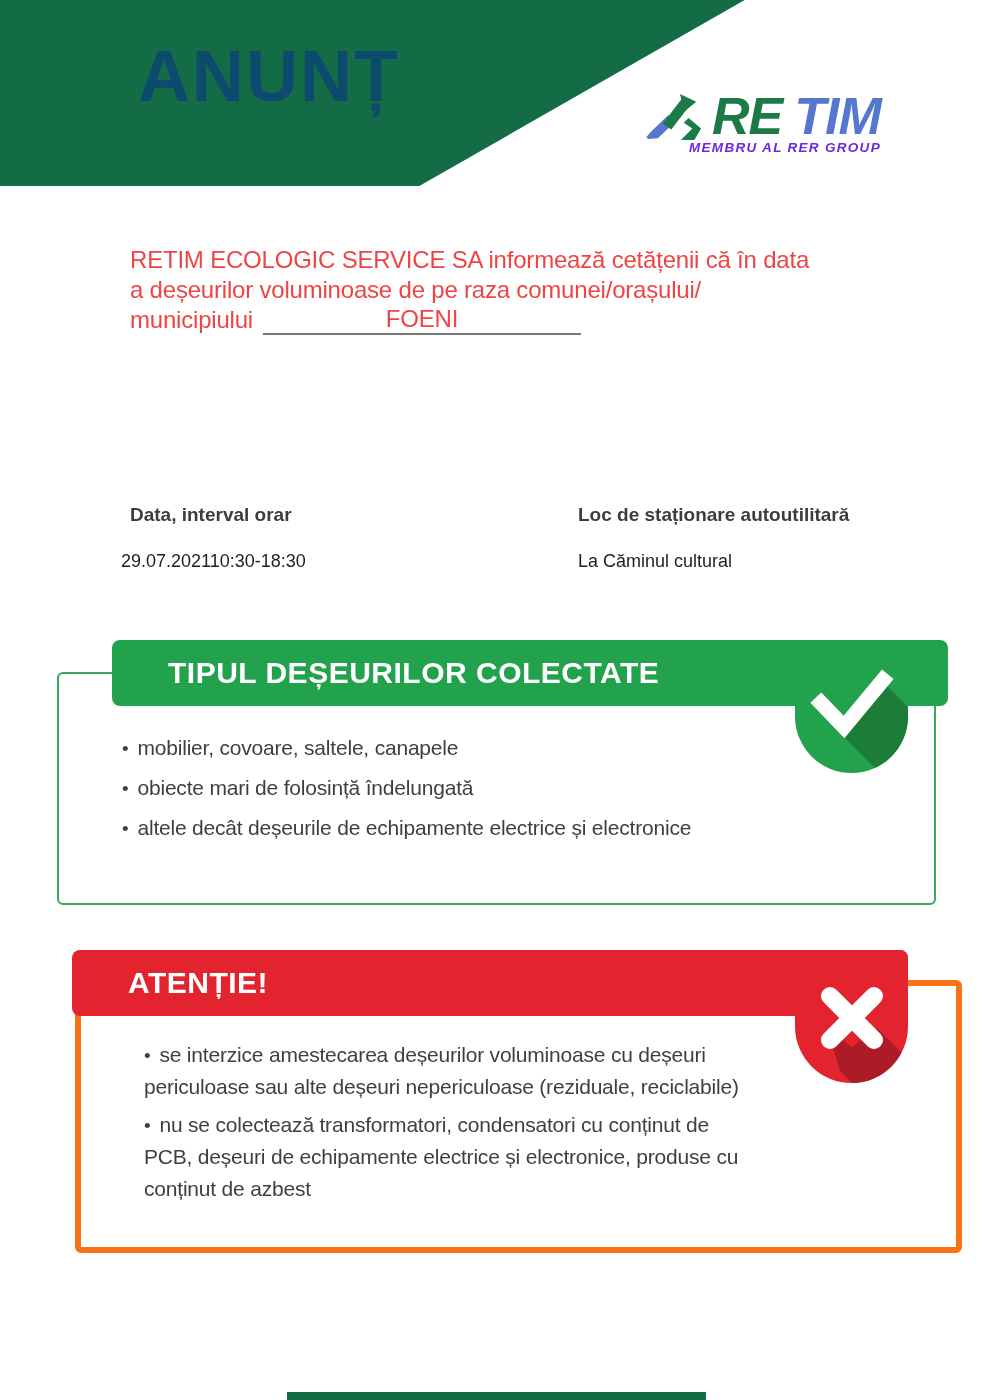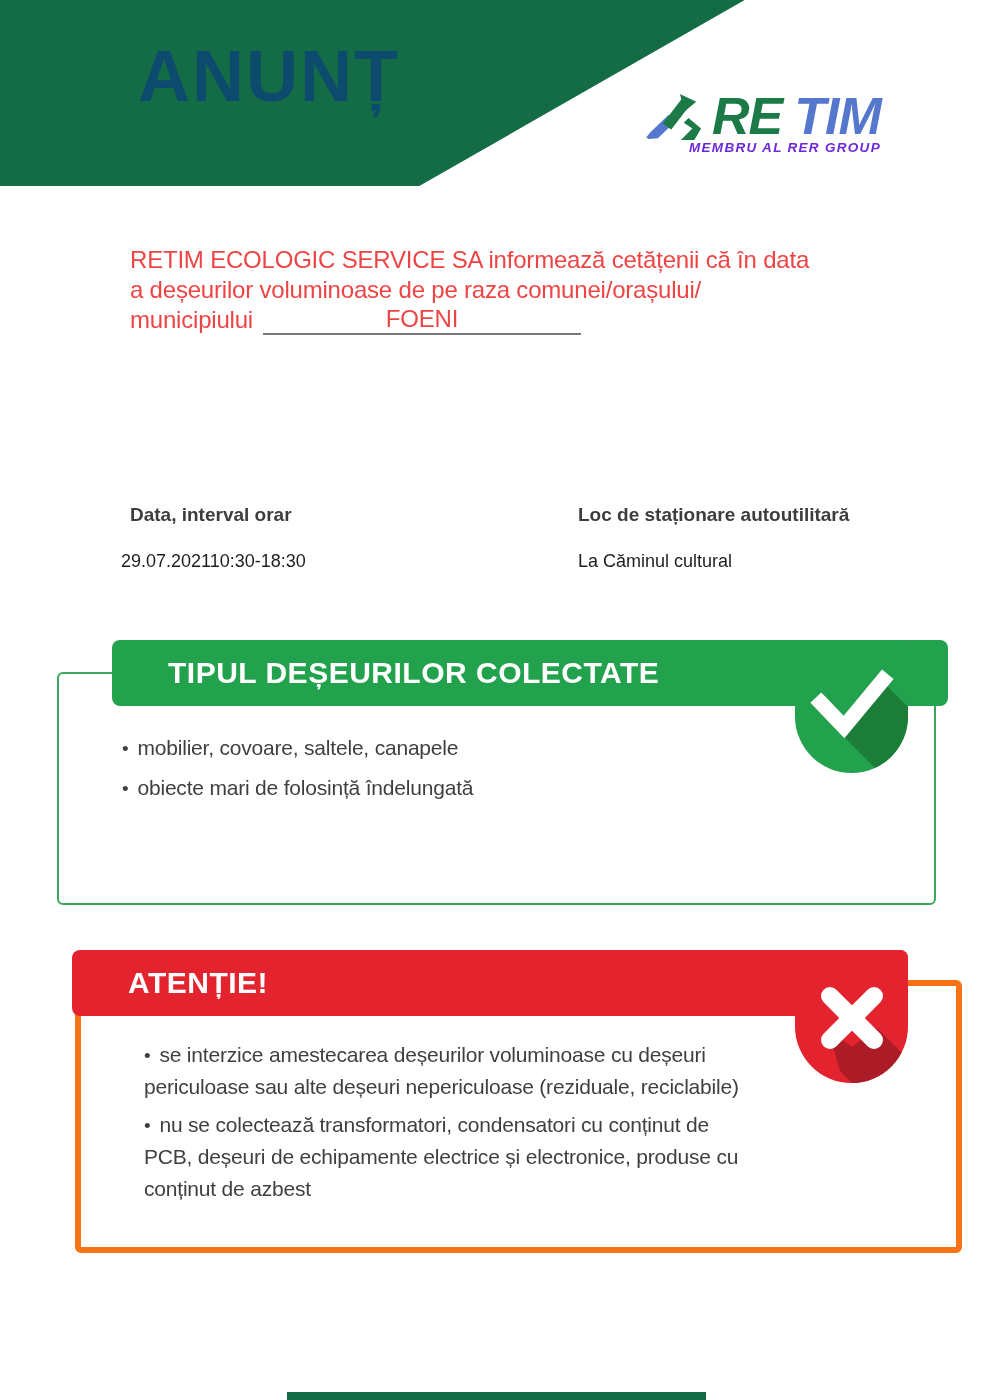--- a/index.html
+++ b/index.html
@@ -107,20 +107,21 @@
   </div>
 
   <div class="abs col-label col1">Data, interval orar</div>
   <div class="abs col-label col2">Loc de staționare autoutilitară</div>
   <div class="abs col-value val1"><span>29.07.2021</span><span class="hours">10:30-18:30</span></div>
   <div class="abs col-value col2">La Căminul cultural</div>
 
   <div class="abs outline-box green-outline">
     <div class="bullet-line" style="left:63px;top:60px;"><span class="bullet-dot">•</span><span>mobilier, covoare, saltele, canapele</span></div>
     <div class="bullet-line" style="left:63px;top:100px;"><span class="bullet-dot">•</span><span>obiecte mari de folosință îndelungată</span></div>
+    <div class="bullet-line" style="left:63px;top:140px;"><span class="bullet-dot">•</span><span>altele decât deșeurile de echipamente electrice și electronice</span></div>
   </div>
   <div class="abs ribbon green-ribbon"><span>TIPUL DEȘEURILOR COLECTATE</span></div>
   <div class="abs badge green-badge">
     <svg width="113" height="133" viewBox="0 0 113 133" xmlns="http://www.w3.org/2000/svg">
       <polygon points="47,95 90,44 160,114 117,165" fill="#1B7D38"></polygon>
       <polyline points="26,63 49,87 88,40" fill="none" stroke="#ffffff" stroke-width="15" stroke-linecap="square" stroke-linejoin="miter"></polyline>
     </svg>
   </div>
 
   <div class="abs outline-box red-outline">

